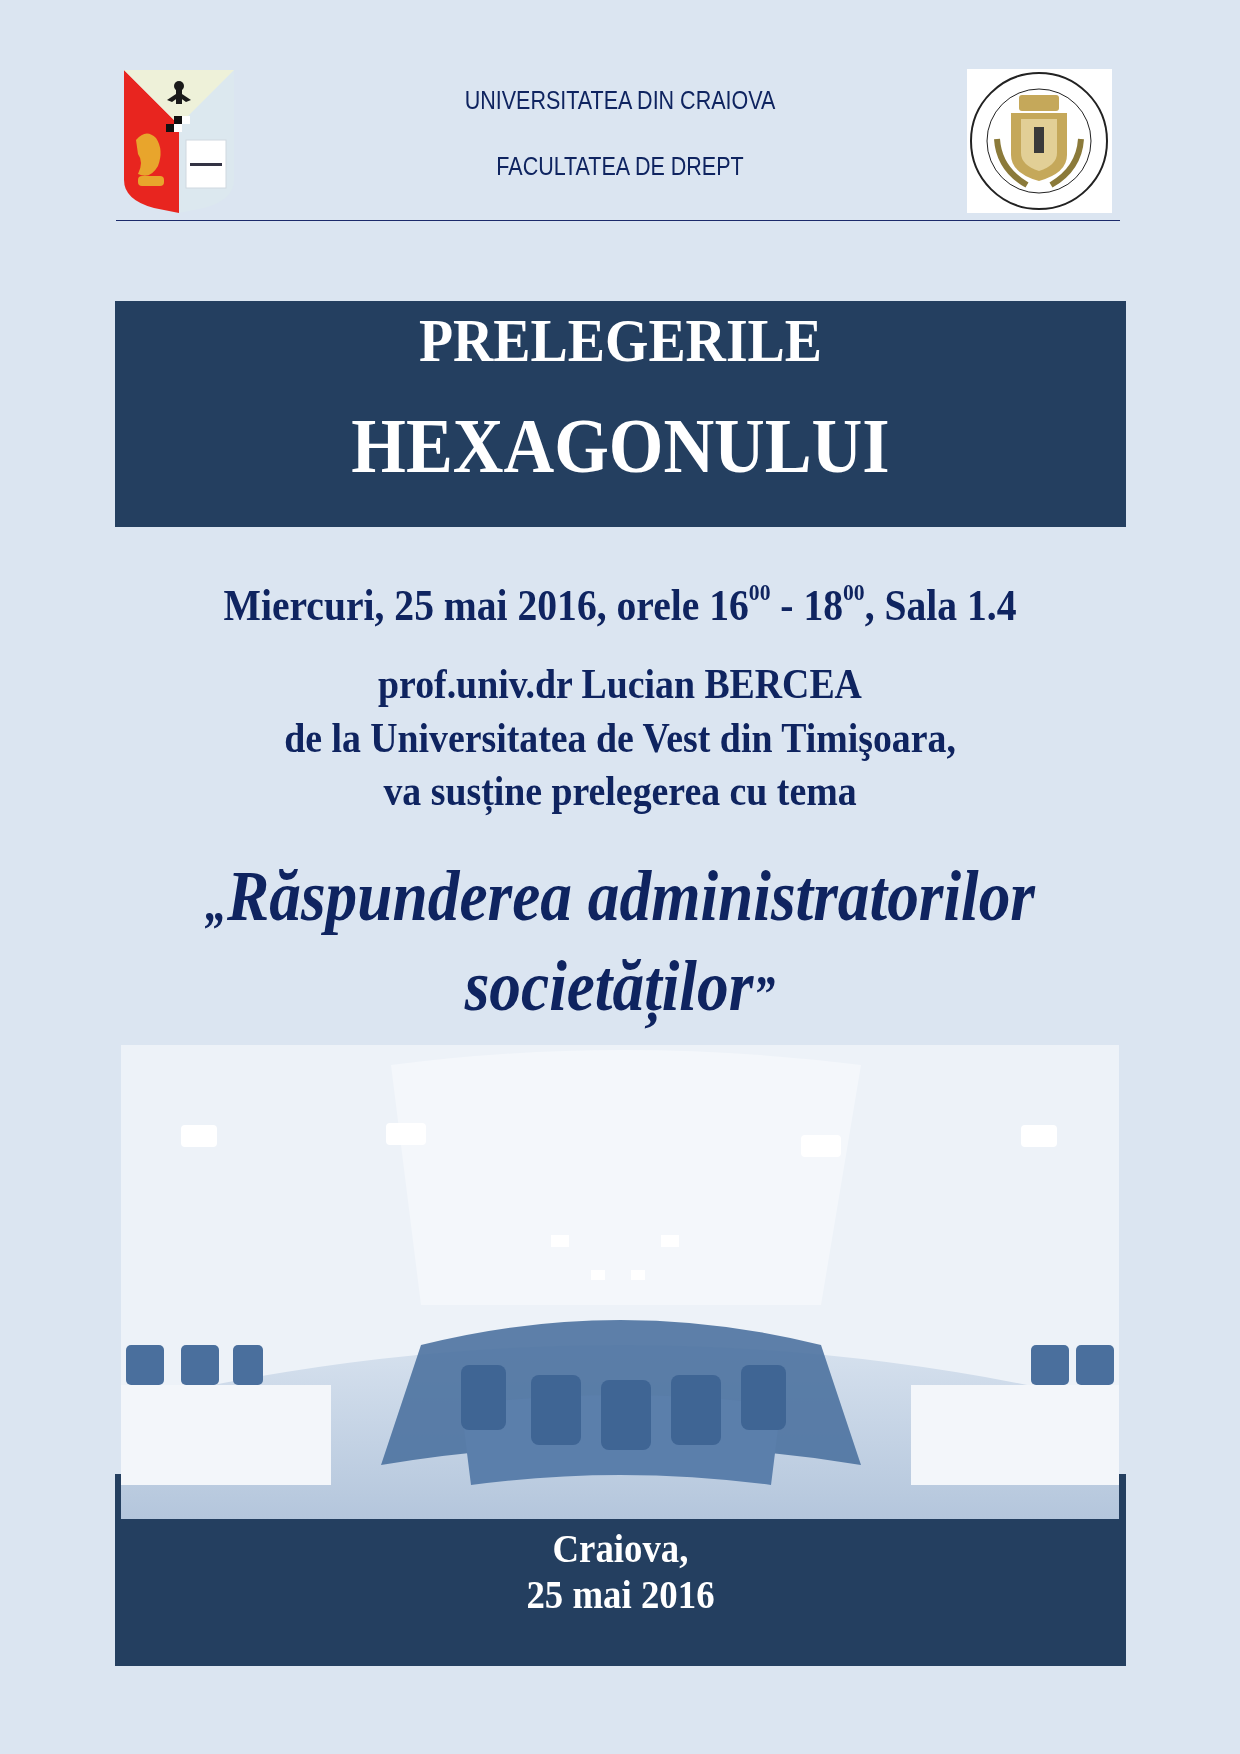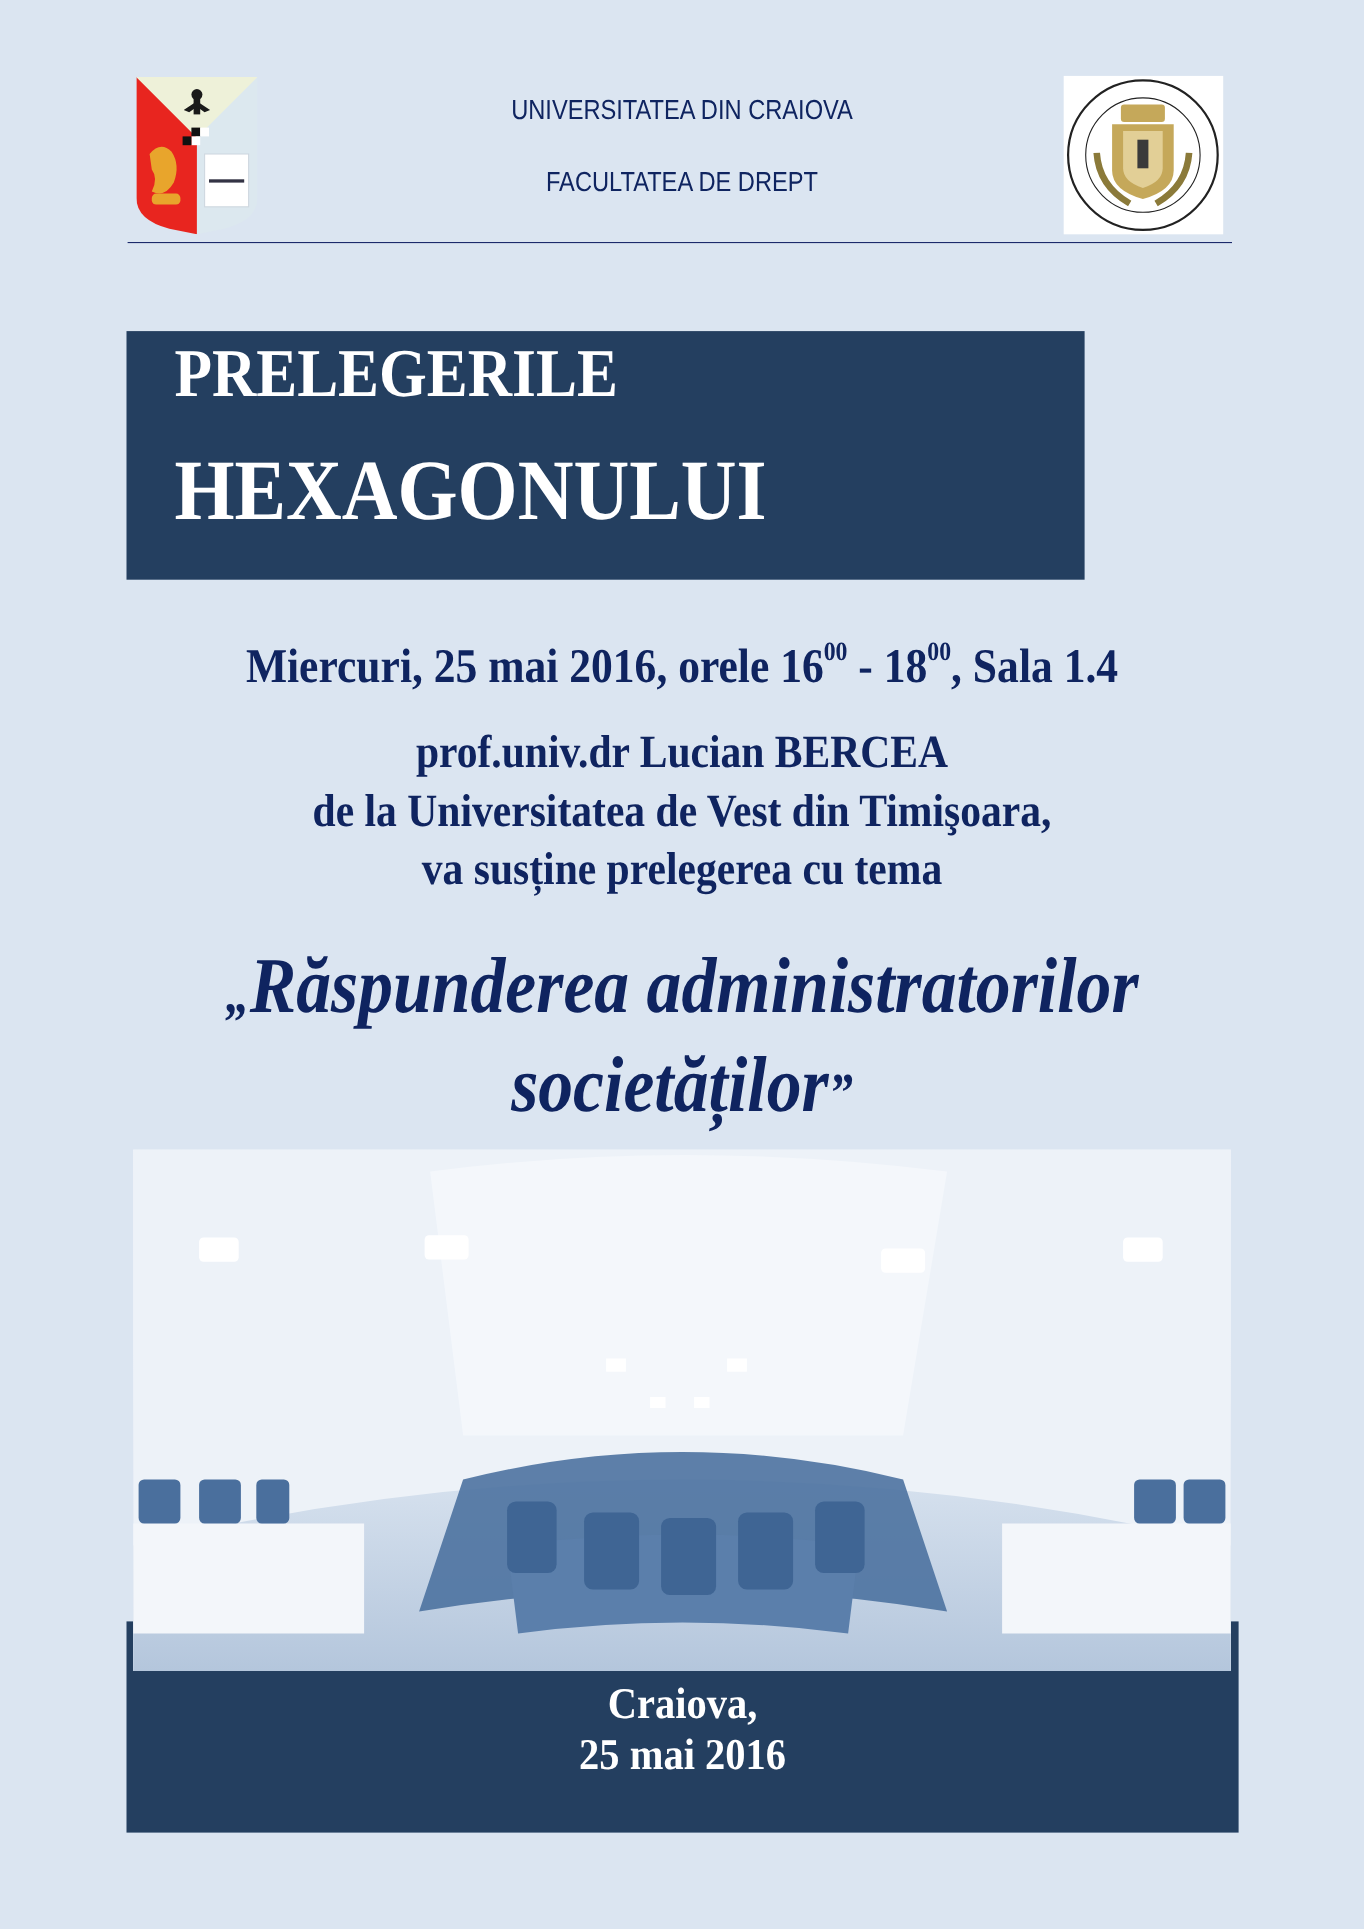--- a/index.html
+++ b/index.html
@@ -16,22 +16,22 @@
     left: 300px; width: 640px; text-align: center;
     font-family: "Liberation Sans", sans-serif; font-size: 25px; color: #0f2460;
     transform: scaleX(0.86); transform-origin: center;
     letter-spacing: 0px;
   }
   .hdr-uni { top: 86px; }
   .hdr-fac { top: 152px; }
   .rule { left: 116px; top: 220px; width: 1004px; height: 1px; background: #1b2a6b; }
 
   .banner {
-    left: 115px; top: 301px; width: 871px; height: 226px; background: #243f60;
-    color: #ffffff; text-align: left;
+    left: 115px; top: 301px; width: 1011px; height: 226px; background: #243f60;
+    color: #ffffff; text-align: center;
   }
   .banner .t1 {
     position: absolute; left: 0; right: 0; top: 8px;
     font-size: 62px; font-weight: bold; line-height: 1;
     transform: scaleX(0.9);
   }
   .banner .t2 {
     position: absolute; left: 0; right: 0; top: 106px;
     font-size: 78px; font-weight: bold; line-height: 1;
     transform: scaleX(0.9);

